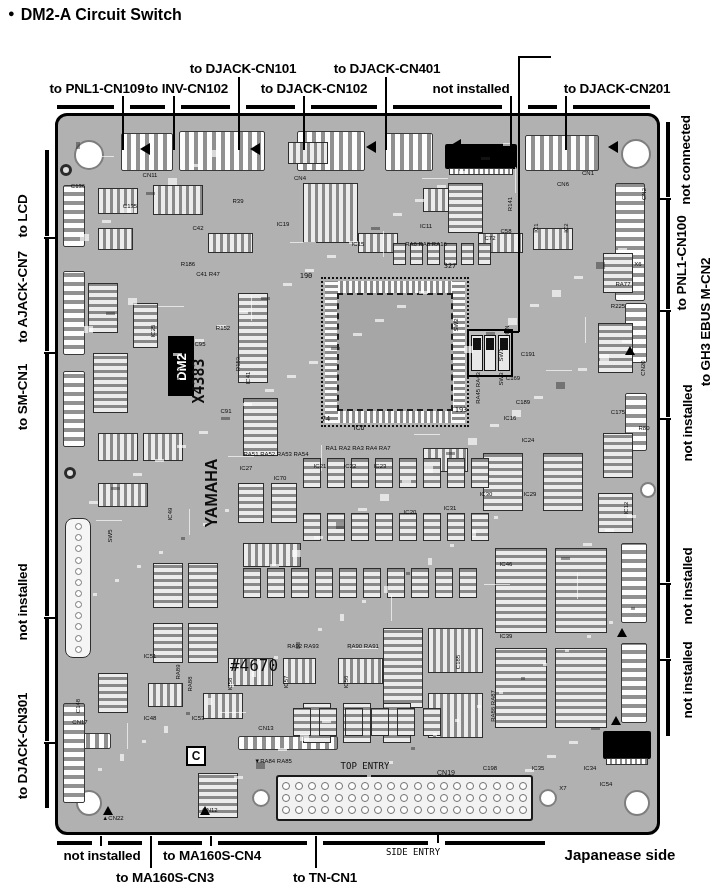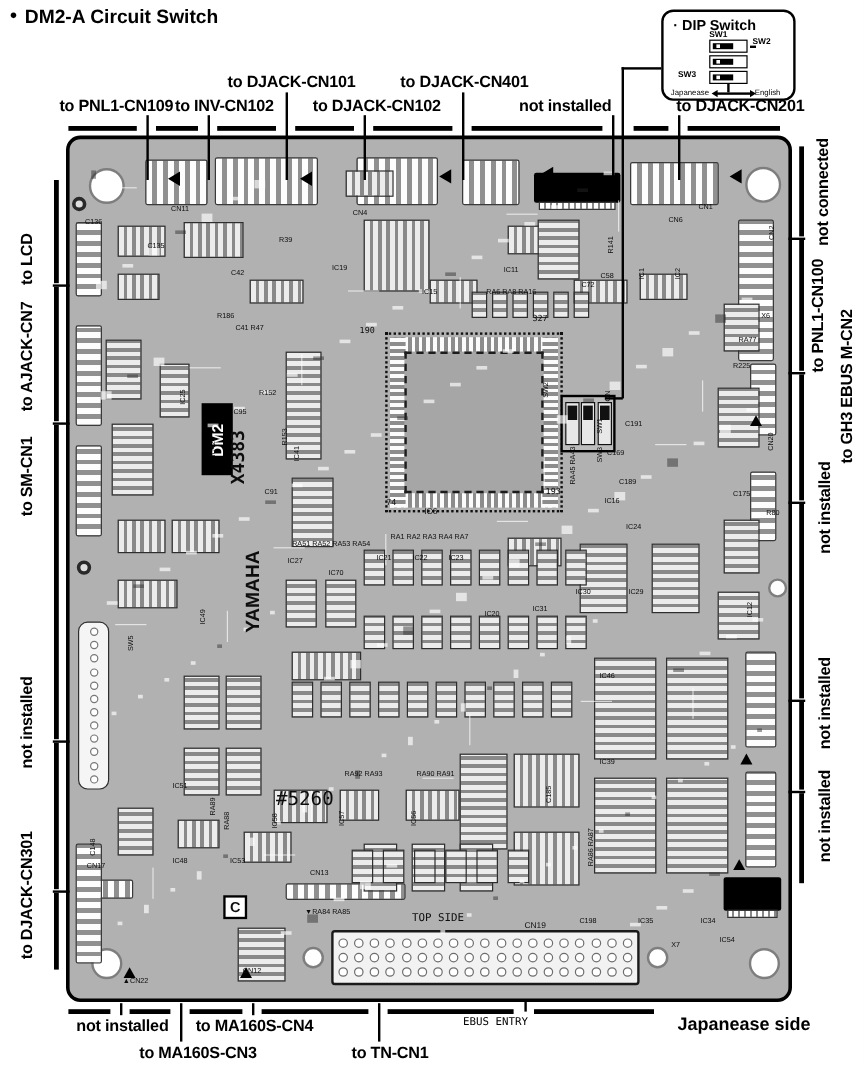--- a/index.html
+++ b/index.html
@@ -72,42 +72,20 @@
 </head>
 <body>
 
 <div id="page">
 
   <div class="abs page-title" style="left:8px;top:6px;">
     <span class="bullet">●</span>
     <span>DM2-A Circuit Switch</span>
   </div>
 
-  <div class="legend">
-    <div class="legend-title">· DIP Switch</div>
-    <div class="lg-lbl" style="left:38px;top:16px;">SW1</div>
-    <div class="lg-lbl" style="left:74px;top:22px;">SW2</div>
-    <div class="lg-lbl" style="left:12px;top:49px;">SW3</div>
-    <div class="lg-sw" style="left:38px;top:23px;">
-        <i></i>
-      </div>
-    <div class="lg-sw" style="left:38px;top:36px;">
-        <i></i>
-      </div>
-    <div class="lg-sw" style="left:38px;top:49px;">
-        <i></i>
-      </div>
-    <div class="line" style="left:72px;top:28px;width:5px;height:1.5px;"></div>
-    <div class="lg-lbl" style="left:6px;top:64px;font-weight:normal;font-size:6.5px;">Japanease</div>
-    <div class="lg-lbl" style="left:76px;top:64px;font-weight:normal;font-size:6.5px;">English</div>
-    <div class="lg-arrow" style="left:44px;top:67px;width:28px;"></div>
-    <div class="lg-ah" style="left:40px;top:64.5px;border-right:5px solid #000;"></div>
-    <div class="lg-ah" style="left:72px;top:64.5px;border-left:5px solid #000;"></div>
-    <div class="line" style="left:53px;top:60px;width:1.5px;height:7px;"></div>
-  </div>
 
   <div class="board">
     <div class="binner" id="binner">
         <div class="hole-w" style="left: 16px; top: 24px; width: 30px; height: 30px;"></div>
         <div class="hole-w" style="left: 563px; top: 23px; width: 30px; height: 30px;"></div>
         <div class="hole-b" style="left: 560px; top: 81px; width: 26px; height: 26px;"></div>
         <div class="hole-w" style="left: 18px; top: 674px; width: 26px; height: 26px;"></div>
         <div class="hole-w" style="left: 566px; top: 674px; width: 26px; height: 26px;"></div>
         <div class="hole-w" style="left: 194px; top: 673px; width: 18px; height: 18px;"></div>
         <div class="hole-w" style="left: 481px; top: 673px; width: 18px; height: 18px;"></div>
@@ -458,22 +436,22 @@
         <div class="speck" style="left: 395px; top: 265px; width: 1px; height: 26px;"></div>
         <div class="speck" style="left: 38px; top: 404px; width: 26px; height: 1px;"></div>
         <div class="speck" style="left: 201px; top: 543px; width: 1px; height: 26px;"></div>
         <div class="speck" style="left: 364px; top: 62px; width: 26px; height: 1px;"></div>
         <div class="speck" style="left: 527px; top: 201px; width: 1px; height: 26px;"></div>
         <div class="speck" style="left: 170px; top: 340px; width: 26px; height: 1px;"></div>
         <div class="speck" style="left: 333px; top: 479px; width: 1px; height: 26px;"></div>
         <div class="silk r mono" style="left: 141px; top: 265px; font-size: 15px; font-weight: bold;">X4383</div>
         <div class="silk r" style="left: 123px; top: 251px; font-size: 13px; font-weight: bold; color: rgb(255, 255, 255);">DM2</div>
         <div class="silk r" style="left: 154px; top: 377px; font-size: 16px; font-weight: bold;">YAMAHA</div>
-        <div class="silk mono" style="left: 196px; top: 550px; font-size: 16px;">#5260</div>
-        <div class="silk mono" style="left: 307px; top: 650px; font-size: 9px;">TOP SIDE</div>
+        <div class="silk mono" style="left: 196px; top: 550px; font-size: 16px;">#4670</div>
+        <div class="silk mono" style="left: 307px; top: 650px; font-size: 9px;">TOP ENTRY</div>
         <div class="silk" style="left: 388px; top: 656px; font-size: 7px;">CN19</div>
         <div class="silk mono" style="left: 248px; top: 160px; font-size: 7px;">190</div>
         <div class="silk mono" style="left: 392px; top: 150px; font-size: 7px;">327</div>
         <div class="silk mono" style="left: 403px; top: 294px; font-size: 7px;">193</div>
         <div class="silk mono" style="left: 268px; top: 303px; font-size: 7px;">74</div>
         <div class="silk" style="left: 301px; top: 311px; font-size: 7px;">IC6</div>
         <div class="silk r" style="left: 398px; top: 209px; font-size: 6px;">SW2</div>
         <div class="silk r" style="left: 449px; top: 214px; font-size: 6px;">ON</div>
         <div class="silk r" style="left: 443px; top: 239px; font-size: 6px;">SW1</div>
         <div class="silk r" style="left: 443px; top: 263px; font-size: 6px;">SW3</div>
@@ -554,21 +532,21 @@
         <div class="silk" style="left: 548px; top: 668px; font-size: 6px;">IC54</div>
         <div class="silk" style="left: 368px; top: 128px; font-size: 6px;">RA6 RA8 RA16</div>
         <div class="silk" style="left: 300px; top: 128px; font-size: 6px;">IC15</div>
         <div class="silk" style="left: 222px; top: 362px; font-size: 6px;">IC70</div>
         <div class="silk r" style="left: 420px; top: 272px; font-size: 6px;">RA45 RA43</div>
       </div>
   </div>
 
   <div id="overlay"></div>
 
-  <div class="sideentry" style="left:413px;top:852px;">EBUS ENTRY</div>
+  <div class="sideentry" style="left:413px;top:852px;">SIDE ENTRY</div>
   <div class="footer-label" style="left:620px;top:854px;">Japanease side</div>
 
 <div class="callout" style="left: 243px; top: 68px;">to DJACK-CN101</div>
     <div class="line" style="left: 238px; top: 77px; width: 2px; height: 73px;"></div>
     <div class="callout" style="left: 387px; top: 68px;">to DJACK-CN401</div>
     <div class="line" style="left: 385px; top: 77px; width: 2px; height: 73px;"></div>
     <div class="callout" style="left: 97px; top: 88px;">to PNL1-CN109</div>
     <div class="line" style="left: 122px; top: 96px; width: 2px; height: 54px;"></div>
     <div class="callout" style="left: 187px; top: 88px;">to INV-CN102</div>
     <div class="line" style="left: 173px; top: 96px; width: 2px; height: 54px;"></div>

